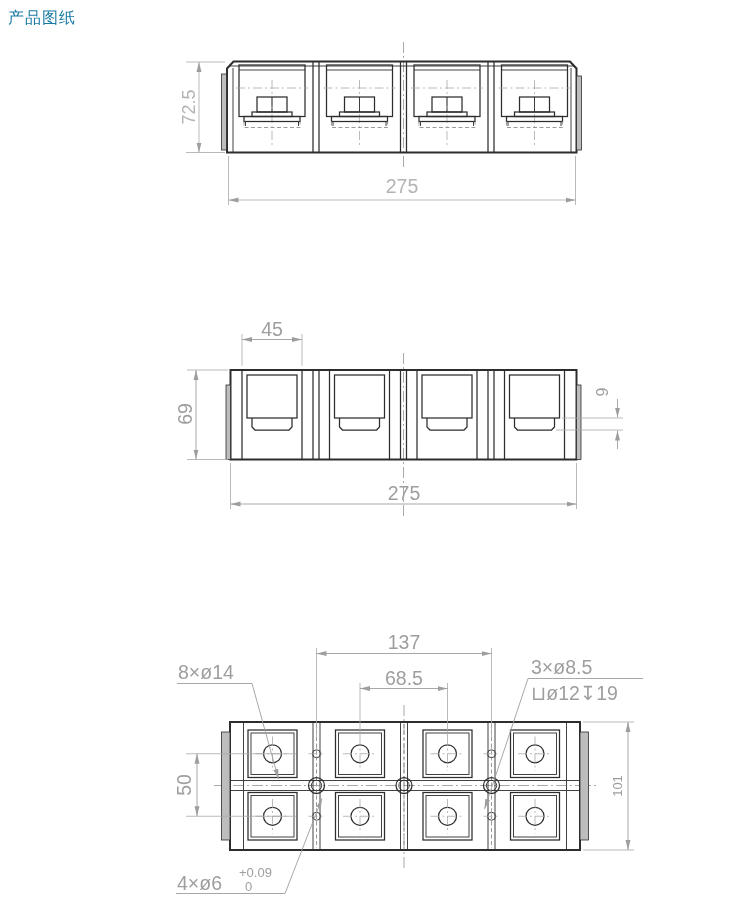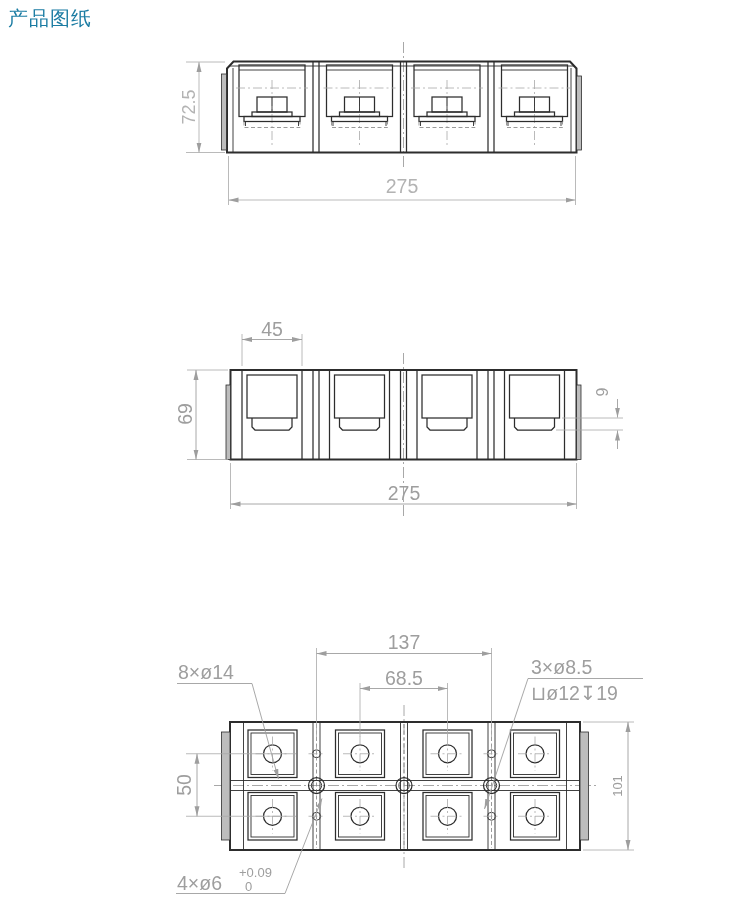--- a/index.html
+++ b/index.html
@@ -1,18 +1,18 @@
 <!DOCTYPE html>
 <html><head>
 <meta charset="utf-8">
 <style>
   html,body{margin:0;padding:0;background:#ffffff;}
   .page{position:relative;width:750px;height:899px;background:#ffffff;overflow:hidden;
         font-family:"Liberation Sans", sans-serif;}
-  .page-title{position:absolute;left:8px;top:6px;font-size:20px;line-height:24px;
+  .page-title{position:absolute;left:8px;top:6px;font-size:16px;line-height:24px;
         color:#1b7ca3;font-weight:500;letter-spacing:1px;
         font-family:"DejaVu Sans","Liberation Sans",sans-serif;text-align:right;}
   svg{position:absolute;left:0;top:0;}
   svg text{font-family:"Liberation Sans",sans-serif;fill:#9e9e9e;}
   .ln{stroke:#2d2d2d;fill:none;}
   .thick{stroke-width:2;}
   .med{stroke-width:1.25;}
   .thin{stroke-width:0.9;}
   .dim{stroke:#9e9e9e;stroke-width:0.9;fill:none;}
   .diml{stroke:#b3b3b3;stroke-width:0.9;fill:none;}

